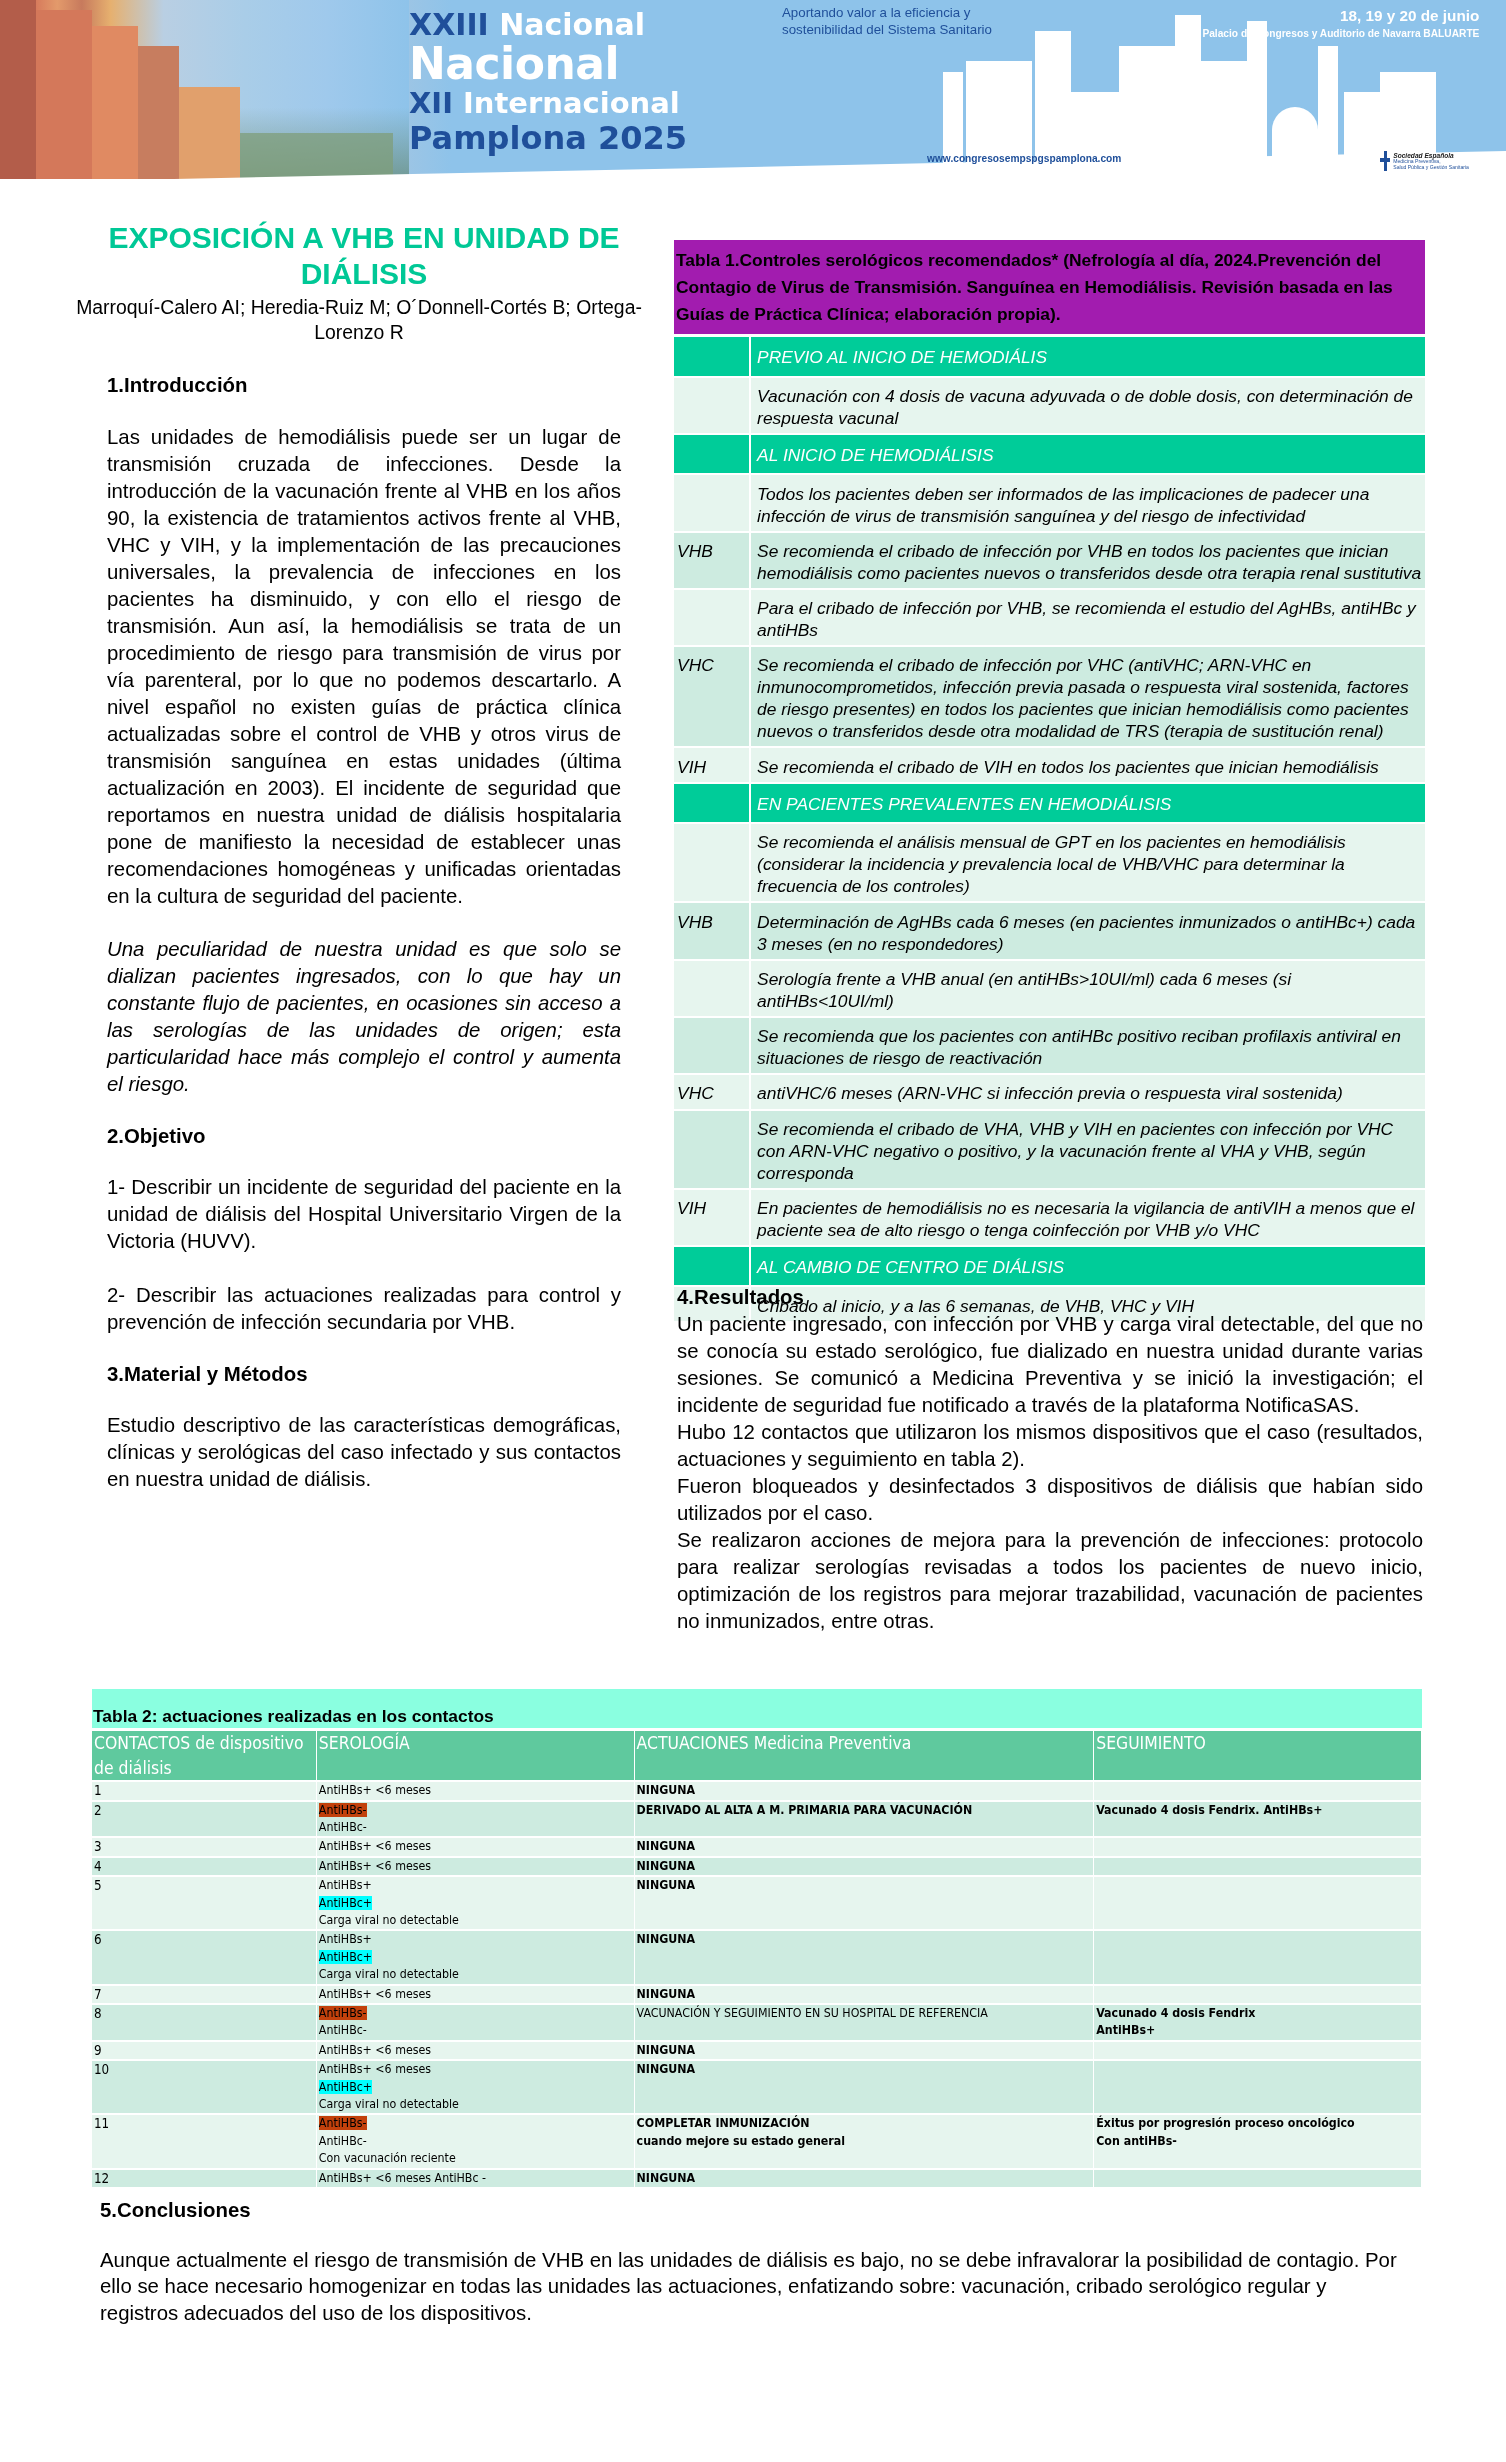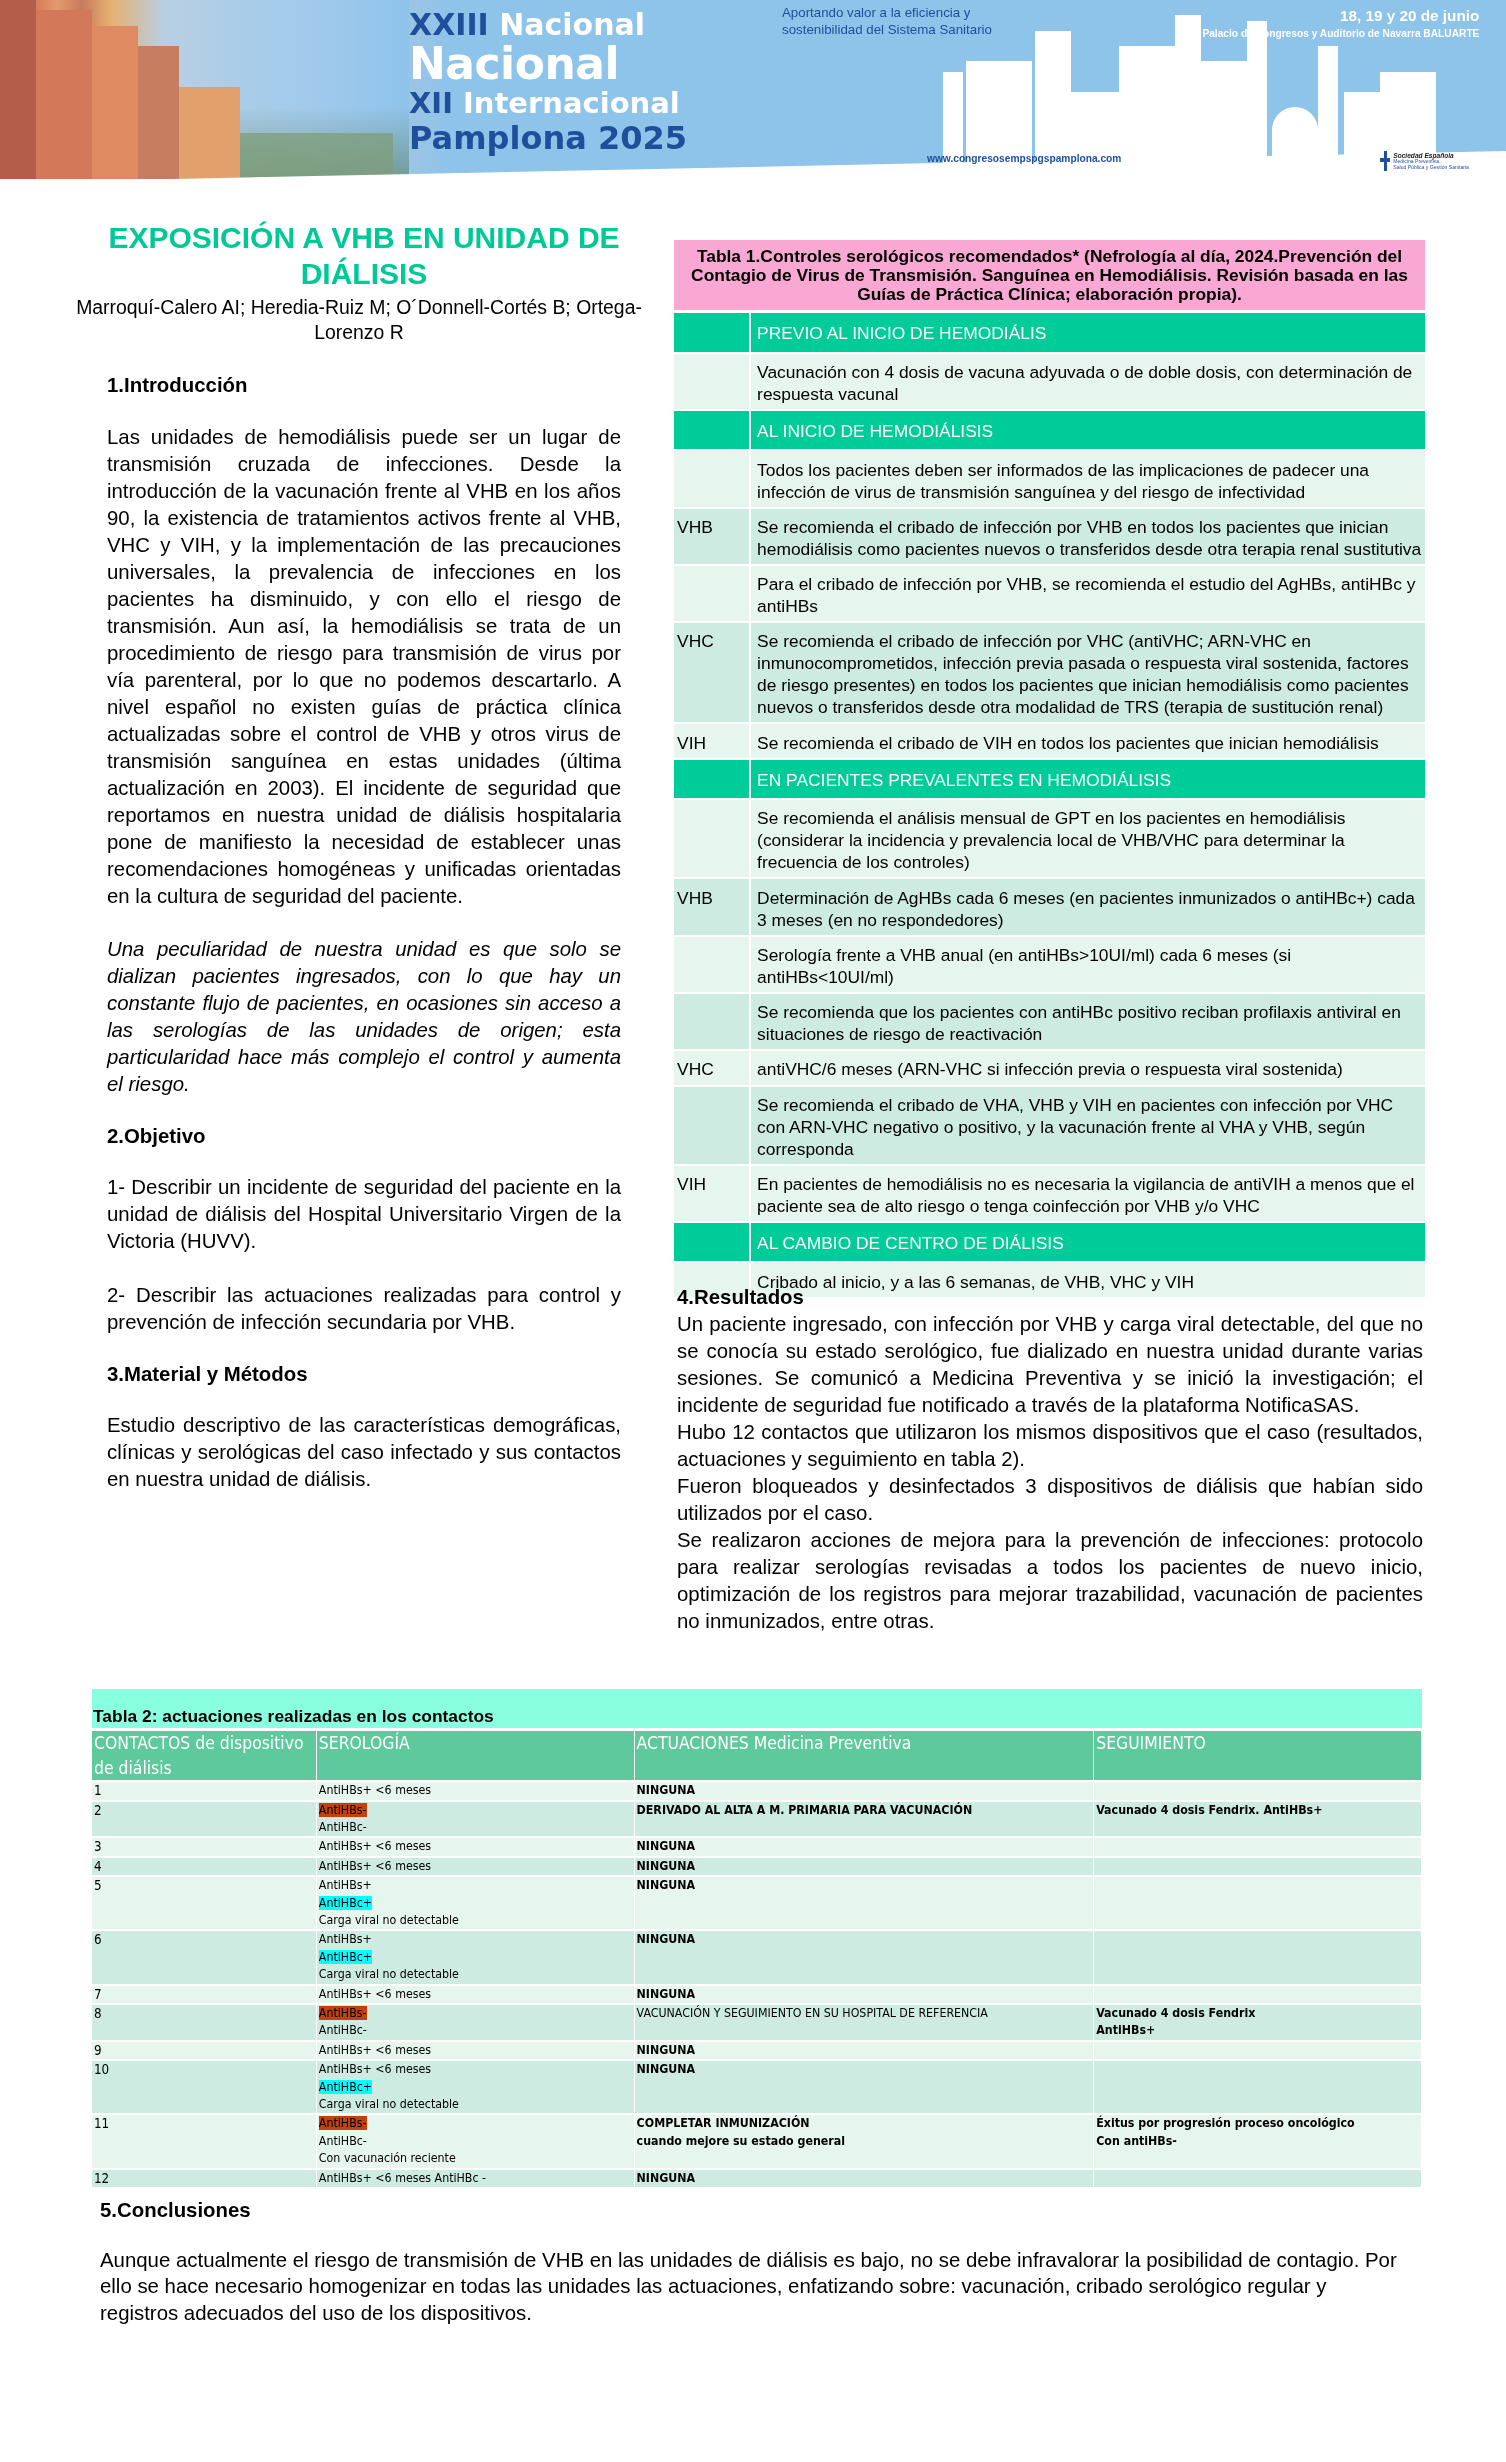--- a/index.html
+++ b/index.html
@@ -37,23 +37,23 @@
 
   
   .col-left { position: absolute; left: 107px; top: 220px; width: 514px; }
   .main-title { text-align: center; color: #00c896; font-weight: bold; font-size: 30px; line-height: 36px; margin-left: -20.4px; margin-right: -20.4px; }
   .authors { text-align: center; font-size: 19.4px; line-height: 24.5px; margin-top: 3.1px; margin-left: -41px; margin-right: -31px; }
   .sec-h { font-weight: bold; font-size: 20.4px; margin-top: 0; }
   .p { font-size: 20.4px; line-height: 27px; text-align: justify; }
 
   
   .t1 { position: absolute; left: 674px; top: 240px; width: 751px; }
-  .t1-caption { background: #f9a8d4; font-weight: bold; font-size: 17.4px; line-height: 19px; padding: 7.2px 2px 6.1px 2px; text-align: center; }
+  .t1-caption { background: #a21caf; font-weight: bold; font-size: 17.4px; line-height: 27px; padding: 7.2px 2px 6.1px 2px; }
   .t1-table { width: 100%; border-collapse: separate; border-spacing: 0 2px; margin-top: 1px; }
-  .t1-table td { font-size: 17.4px; line-height: 22px; vertical-align: top; padding: 3.1px 3.1px 4.1px 3.1px; }
+  .t1-table td { font-size: 17.4px; line-height: 22px; vertical-align: top; padding: 3.1px 3.1px 4.1px 3.1px; font-style: italic; }
   .t1-table td.k { width: 77px; padding-left: 3.1px; border-right: 2px solid #ffffff; }
   .t1-table tr.hdr td { background: #00cc99; color: #ffffff; padding-top: 9.2px; padding-bottom: 7.2px; }
   .t1-table tr.hdr td.t { color: #ffffff; }
   .t1-table tr.a td { background: #e6f5ee; padding-top: 7.2px; }
   .t1-table tr.b td { background: #cdebe0; padding-top: 7.2px; }
   .t1-table td.t { padding-left: 6.1px; }
 
   
   .res { position: absolute; left: 677px; top: 1284px; width: 746px; }
   .res .h { font-weight: bold; font-size: 20.4px; line-height: 26.6px; }

